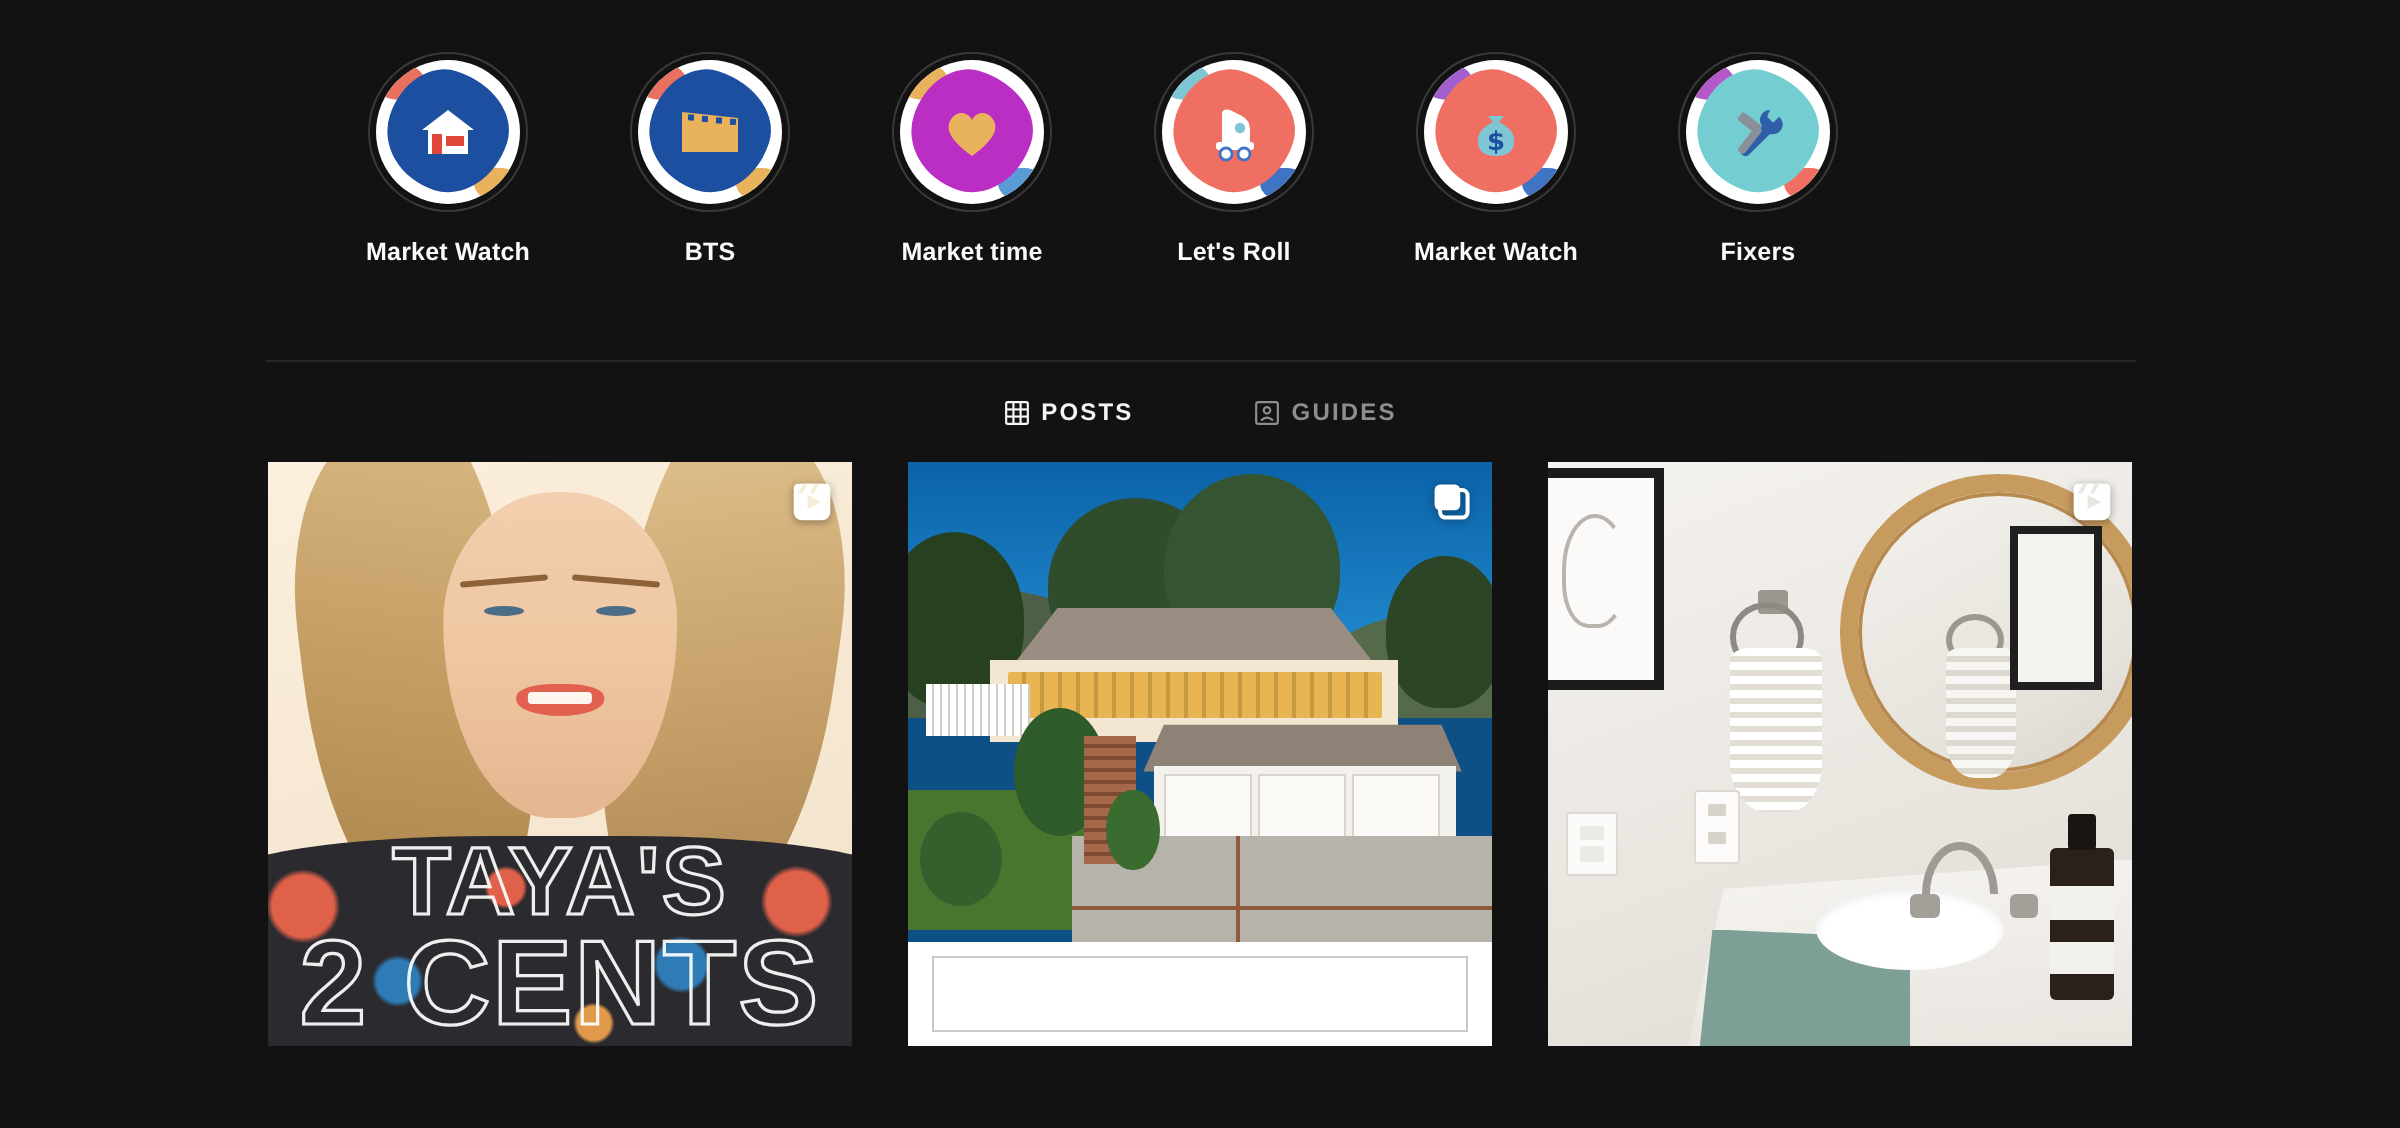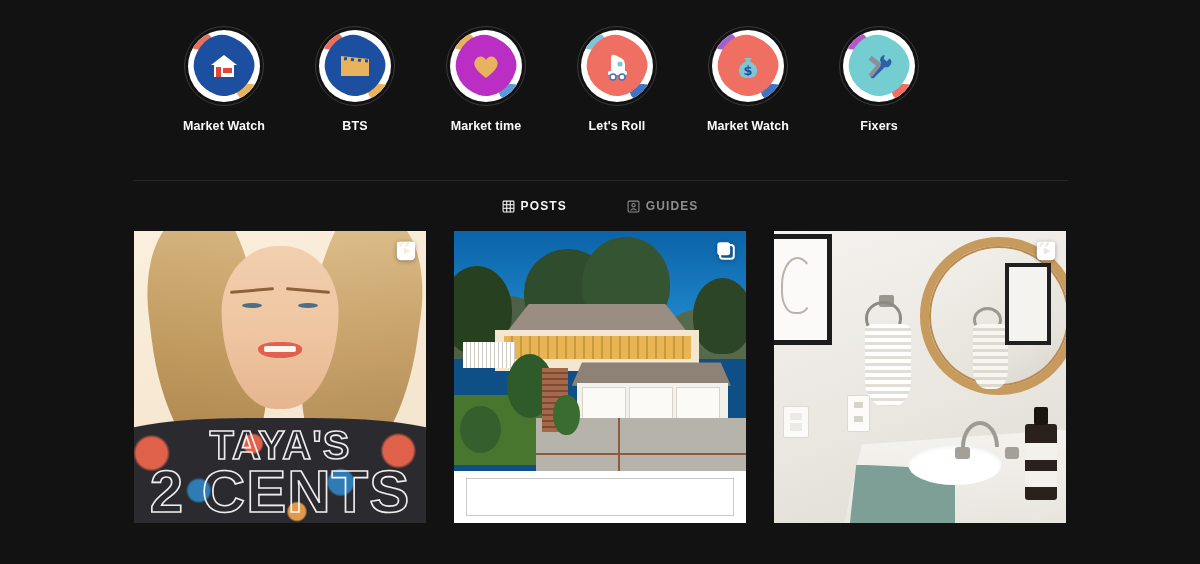--- a/index.html
+++ b/index.html
@@ -135,21 +135,21 @@
   .p1 .ovl {
     position: absolute; left: 0; right: 0; bottom: 4px; z-index: 5;
     text-align: center;
     font-family: "Liberation Sans", sans-serif;
     font-weight: 700;
     color: transparent;
     -webkit-text-stroke: 1.6px rgba(255,255,255,.92);
     line-height: .92;
     letter-spacing: 1px;
   }
-  .p1 .ovl .l1 { font-size: 40px; display:block;text-align:center; }
+  .p1 .ovl .l1 { font-size: 48px; display:block;text-align:center; }
   .p1 .ovl .l2 { font-size: 60px; display:block; }
 
   
   .p2 { background: #0e4f86; }
   .p2 .sky { position:absolute; inset:0 0 58% 0; background: linear-gradient(180deg,#0b63a8 0%,#1f84c9 70%,#63a9d4 100%); }
   .p2 .hillL { position:absolute; left:-8%; top:22%; width:46%; height:22%; background:#4d5f46; border-radius:50% 50% 0 0 / 80% 80% 0 0;}
   .p2 .hillR { position:absolute; right:-10%; top:26%; width:42%; height:18%; background:#556a4b; border-radius:50% 50% 0 0 / 80% 80% 0 0;}
   .p2 .tree { position:absolute; background:#2e4a2c; border-radius:50% 50% 45% 45%; }
   .p2 .t1 { left:24%; top:6%; width:30%; height:30%; background:#2f4d2d;}
   .p2 .t2 { left:44%; top:2%; width:30%; height:32%; background:#355432;}

